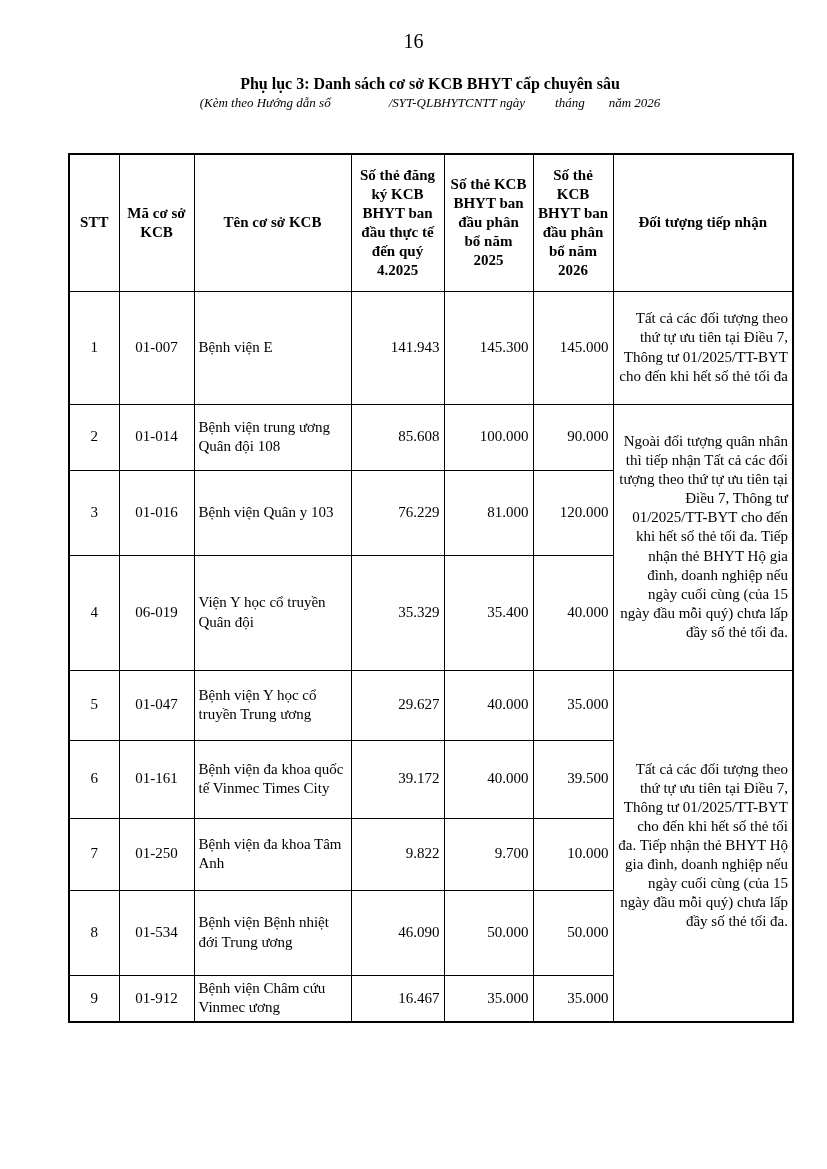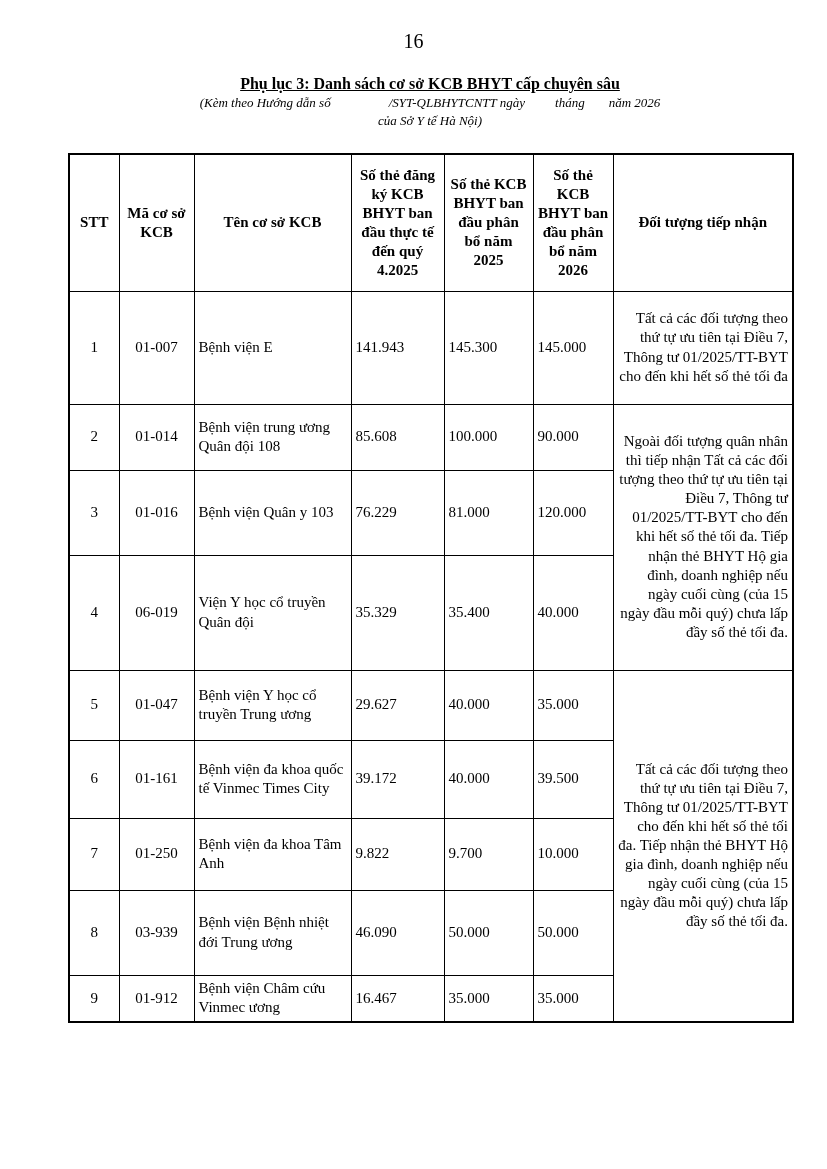--- a/index.html
+++ b/index.html
@@ -9,53 +9,52 @@
     color:#000;
     -webkit-font-smoothing:antialiased;
   }
   .page-number{
     position:absolute;top:30px;left:0;width:100%;
     text-align:center;font-size:20px;
   }
   .title-block{
     position:absolute;top:74px;left:68px;width:724px;text-align:center;
   }
-  .doc-title{font-size:16px;font-weight:bold;line-height:1.2;text-decoration:underline;}
+  .doc-title{font-size:16px;font-weight:bold;line-height:1.2;}
   .doc-subtitle{font-size:13px;font-style:italic;line-height:1.18;margin-top:2px;}
   .gap-lg{display:inline-block;width:58px;}
   .gap-md{display:inline-block;width:30px;}
   .gap-sm{display:inline-block;width:24px;}
   table.main{
     position:absolute;top:153px;left:68px;
     border-collapse:collapse;table-layout:fixed;width:724px;
     border:2px solid #000;
   }
   table.main td,table.main th{
     border:1px solid #000;
     vertical-align:middle;
     font-size:15px;
     line-height:1.27;
     padding:2px 4px;
     overflow:hidden;
   }
   th{font-weight:bold;text-align:center;font-size:14.5px;line-height:1.3;padding:2px 2px;}
   .c-center{text-align:center;}
   .c-left{text-align:left;padding-left:8px;margin-left:28px;}
-  .c-num{padding-right:8px;}
+  .c-num{text-align:right;padding-right:8px;}
   .c-recip{text-align:right;padding:2px 5px;}
 </style>
 </head>
 <body>
 
 <div class="page-number">16</div>
 
 <div class="title-block">
   <div class="doc-title">Phụ lục 3: Danh sách cơ sở KCB BHYT cấp chuyên sâu</div>
   <div class="doc-subtitle"><span>(Kèm theo Hướng dẫn số</span><span class="gap-lg"></span><span>/SYT-QLBHYTCNTT ngày</span><span class="gap-md"></span><span>tháng</span><span class="gap-sm"></span><span>năm 2026</span></div>
-  <div class="doc-subtitle">của Sở Y tế Hà Nội)</div>
 </div>
 
 <table class="main">
   <colgroup>
     <col style="width:50px">
       <col style="width:75px">
       <col style="width:157px">
     <col style="width:93px">
       <col style="width:89px">
       <col style="width:80px">
@@ -128,21 +127,21 @@
   <tr style="height:72px">
     <td class="c-center">7</td>
     <td class="c-center">01-250</td>
     <td class="c-left">Bệnh viện đa khoa Tâm Anh</td>
     <td class="c-num">9.822</td>
     <td class="c-num">9.700</td>
     <td class="c-num">10.000</td>
   </tr>
   <tr style="height:85px">
     <td class="c-center">8</td>
-    <td class="c-center">03-939</td>
+    <td class="c-center">01-534</td>
     <td class="c-left">Bệnh viện Bệnh nhiệt đới Trung ương</td>
     <td class="c-num">46.090</td>
     <td class="c-num">50.000</td>
     <td class="c-num">50.000</td>
   </tr>
   <tr style="height:47px">
     <td class="c-center">9</td>
     <td class="c-center">01-912</td>
     <td class="c-left">Bệnh viện Châm cứu Vinmec ương</td>
     <td class="c-num">16.467</td>

